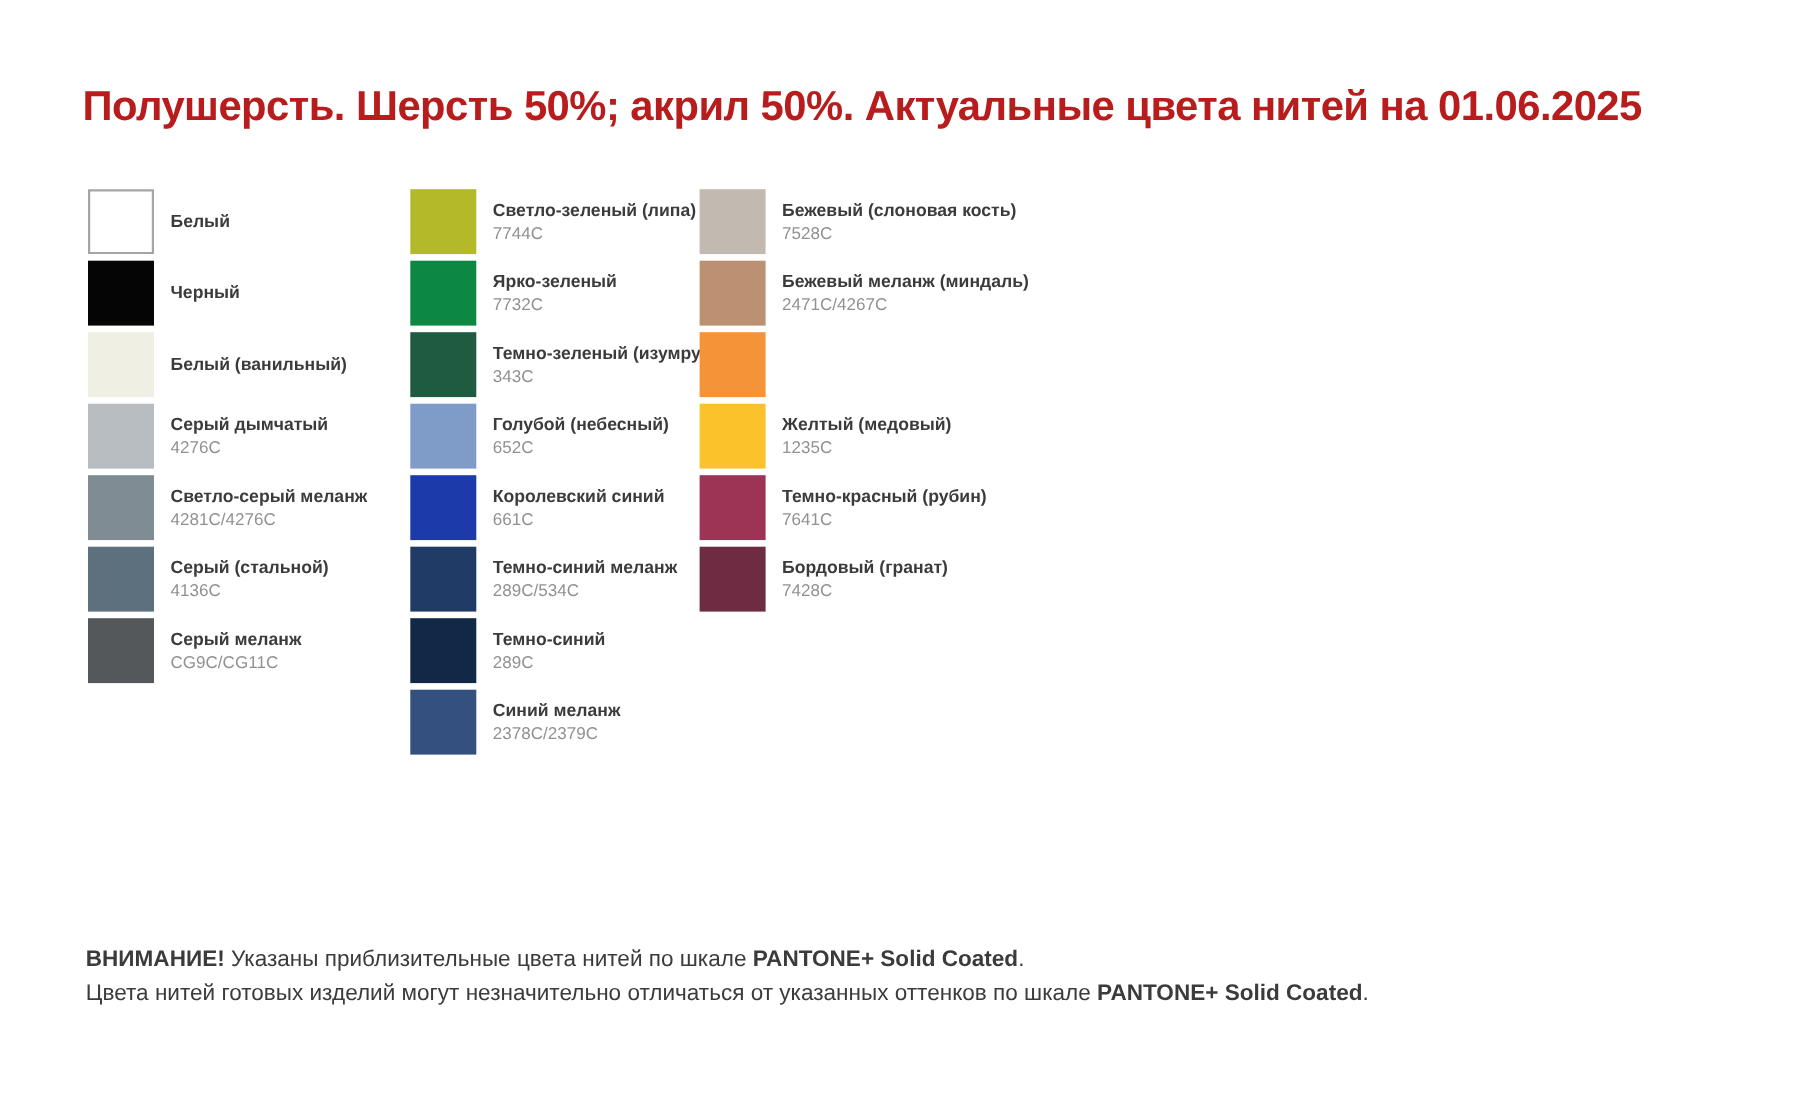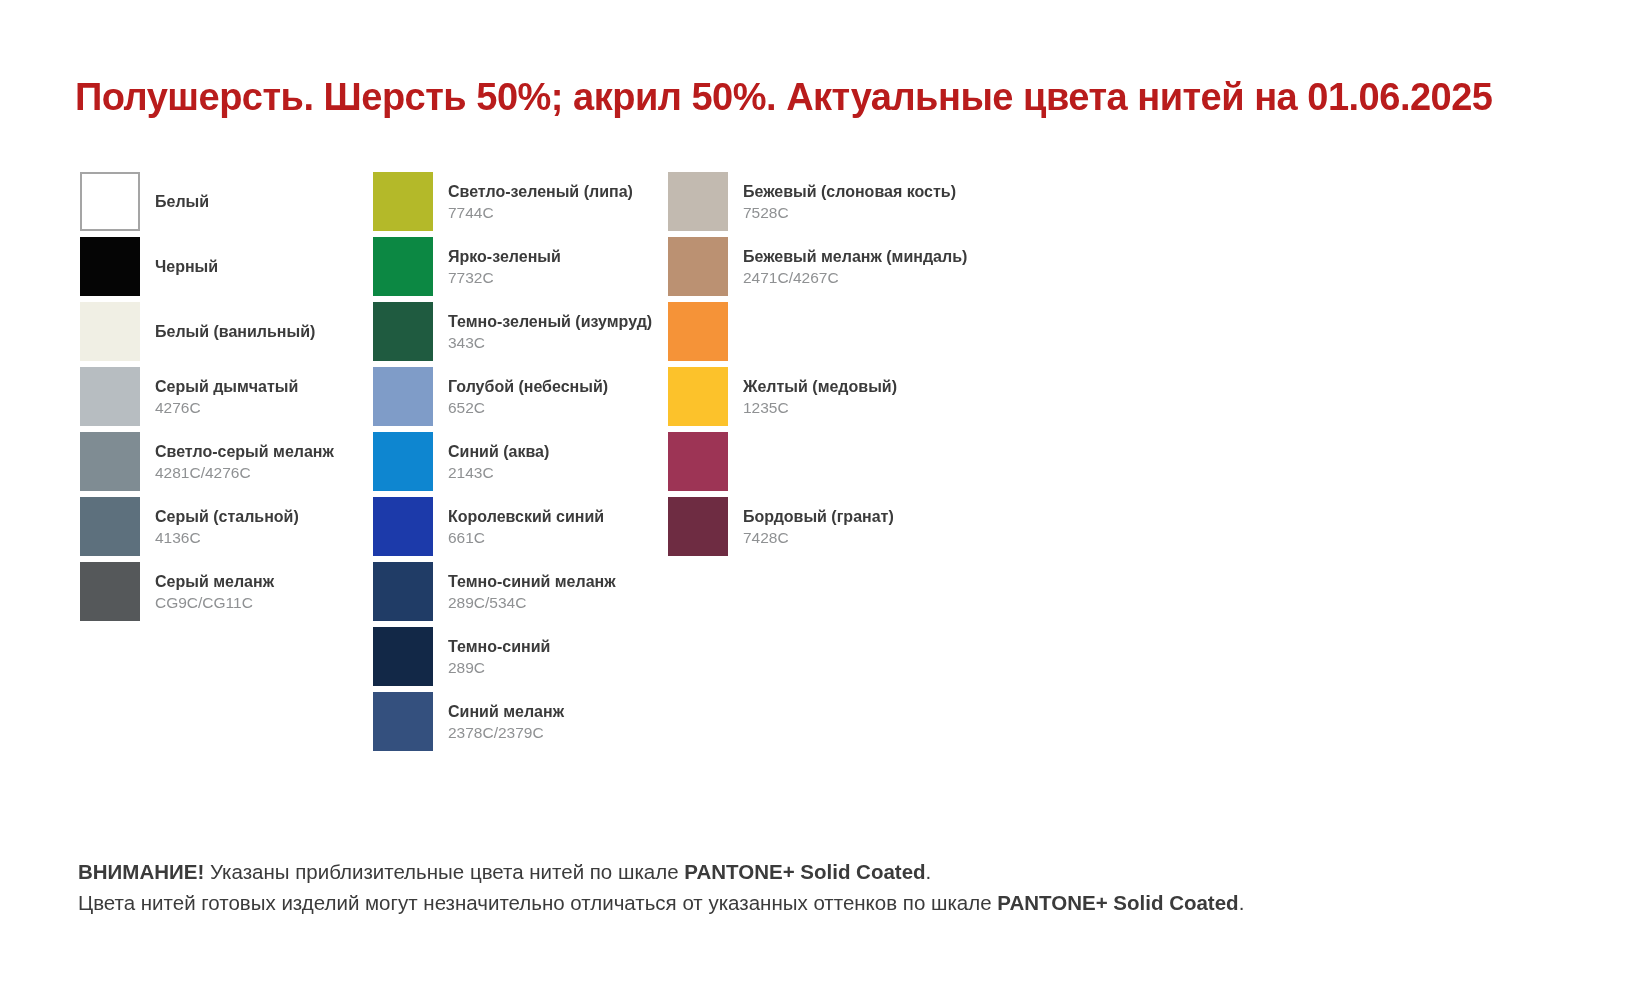--- a/index.html
+++ b/index.html
@@ -17,21 +17,21 @@
     font-size: 38px;
     font-weight: bold;
     letter-spacing: -0.5px;
     color: #b91c1c;
     white-space: nowrap;
   }
   .palette { position: absolute; left: 80px; top: 172px; }
   .col { position: absolute; top: 0; }
   .col-0 { left: 0; }
   .col-1 { left: 293px; }
-  .col-2 { left: 588px; }
+  .col-2 { left: 556px; }
   .row {
     display: flex;
     align-items: center;
     height: 59px;
     margin-bottom: 6px;
   }
   .swatch {
     width: 60px; height: 59px;
     flex: none;
   }
@@ -140,27 +140,20 @@
     </div>
   </div>
         <div class="row">
     <div class="swatch" style="background: rgb(127, 156, 200);"></div>
     <div class="label">
       <div class="name">Голубой (небесный)</div>
       <div class="code">652C</div>
     </div>
   </div>
         <div class="row">
-    <div class="swatch" style="background: rgb(14, 134, 208);"></div>
-    <div class="label">
-      <div class="name">Синий (аква)</div>
-      <div class="code">2143C</div>
-    </div>
-  </div>
-        <div class="row">
     <div class="swatch" style="background: rgb(28, 58, 170);"></div>
     <div class="label">
       <div class="name">Королевский синий</div>
       <div class="code">661C</div>
     </div>
   </div>
         <div class="row">
     <div class="swatch" style="background: rgb(32, 60, 102);"></div>
     <div class="label">
       <div class="name">Темно-синий меланж</div>
@@ -202,20 +195,24 @@
   </div>
         <div class="row">
     <div class="swatch" style="background: rgb(252, 194, 43);"></div>
     <div class="label">
       <div class="name">Желтый (медовый)</div>
       <div class="code">1235C</div>
     </div>
   </div>
         <div class="row">
     <div class="swatch" style="background: rgb(157, 52, 85);"></div>
+    <div class="label">
+      <div class="name">Темно-красный (рубин)</div>
+      <div class="code">7641C</div>
+    </div>
   </div>
         <div class="row">
     <div class="swatch" style="background: rgb(110, 44, 66);"></div>
     <div class="label">
       <div class="name">Бордовый (гранат)</div>
       <div class="code">7428C</div>
     </div>
   </div>
       </div>
   </div>

